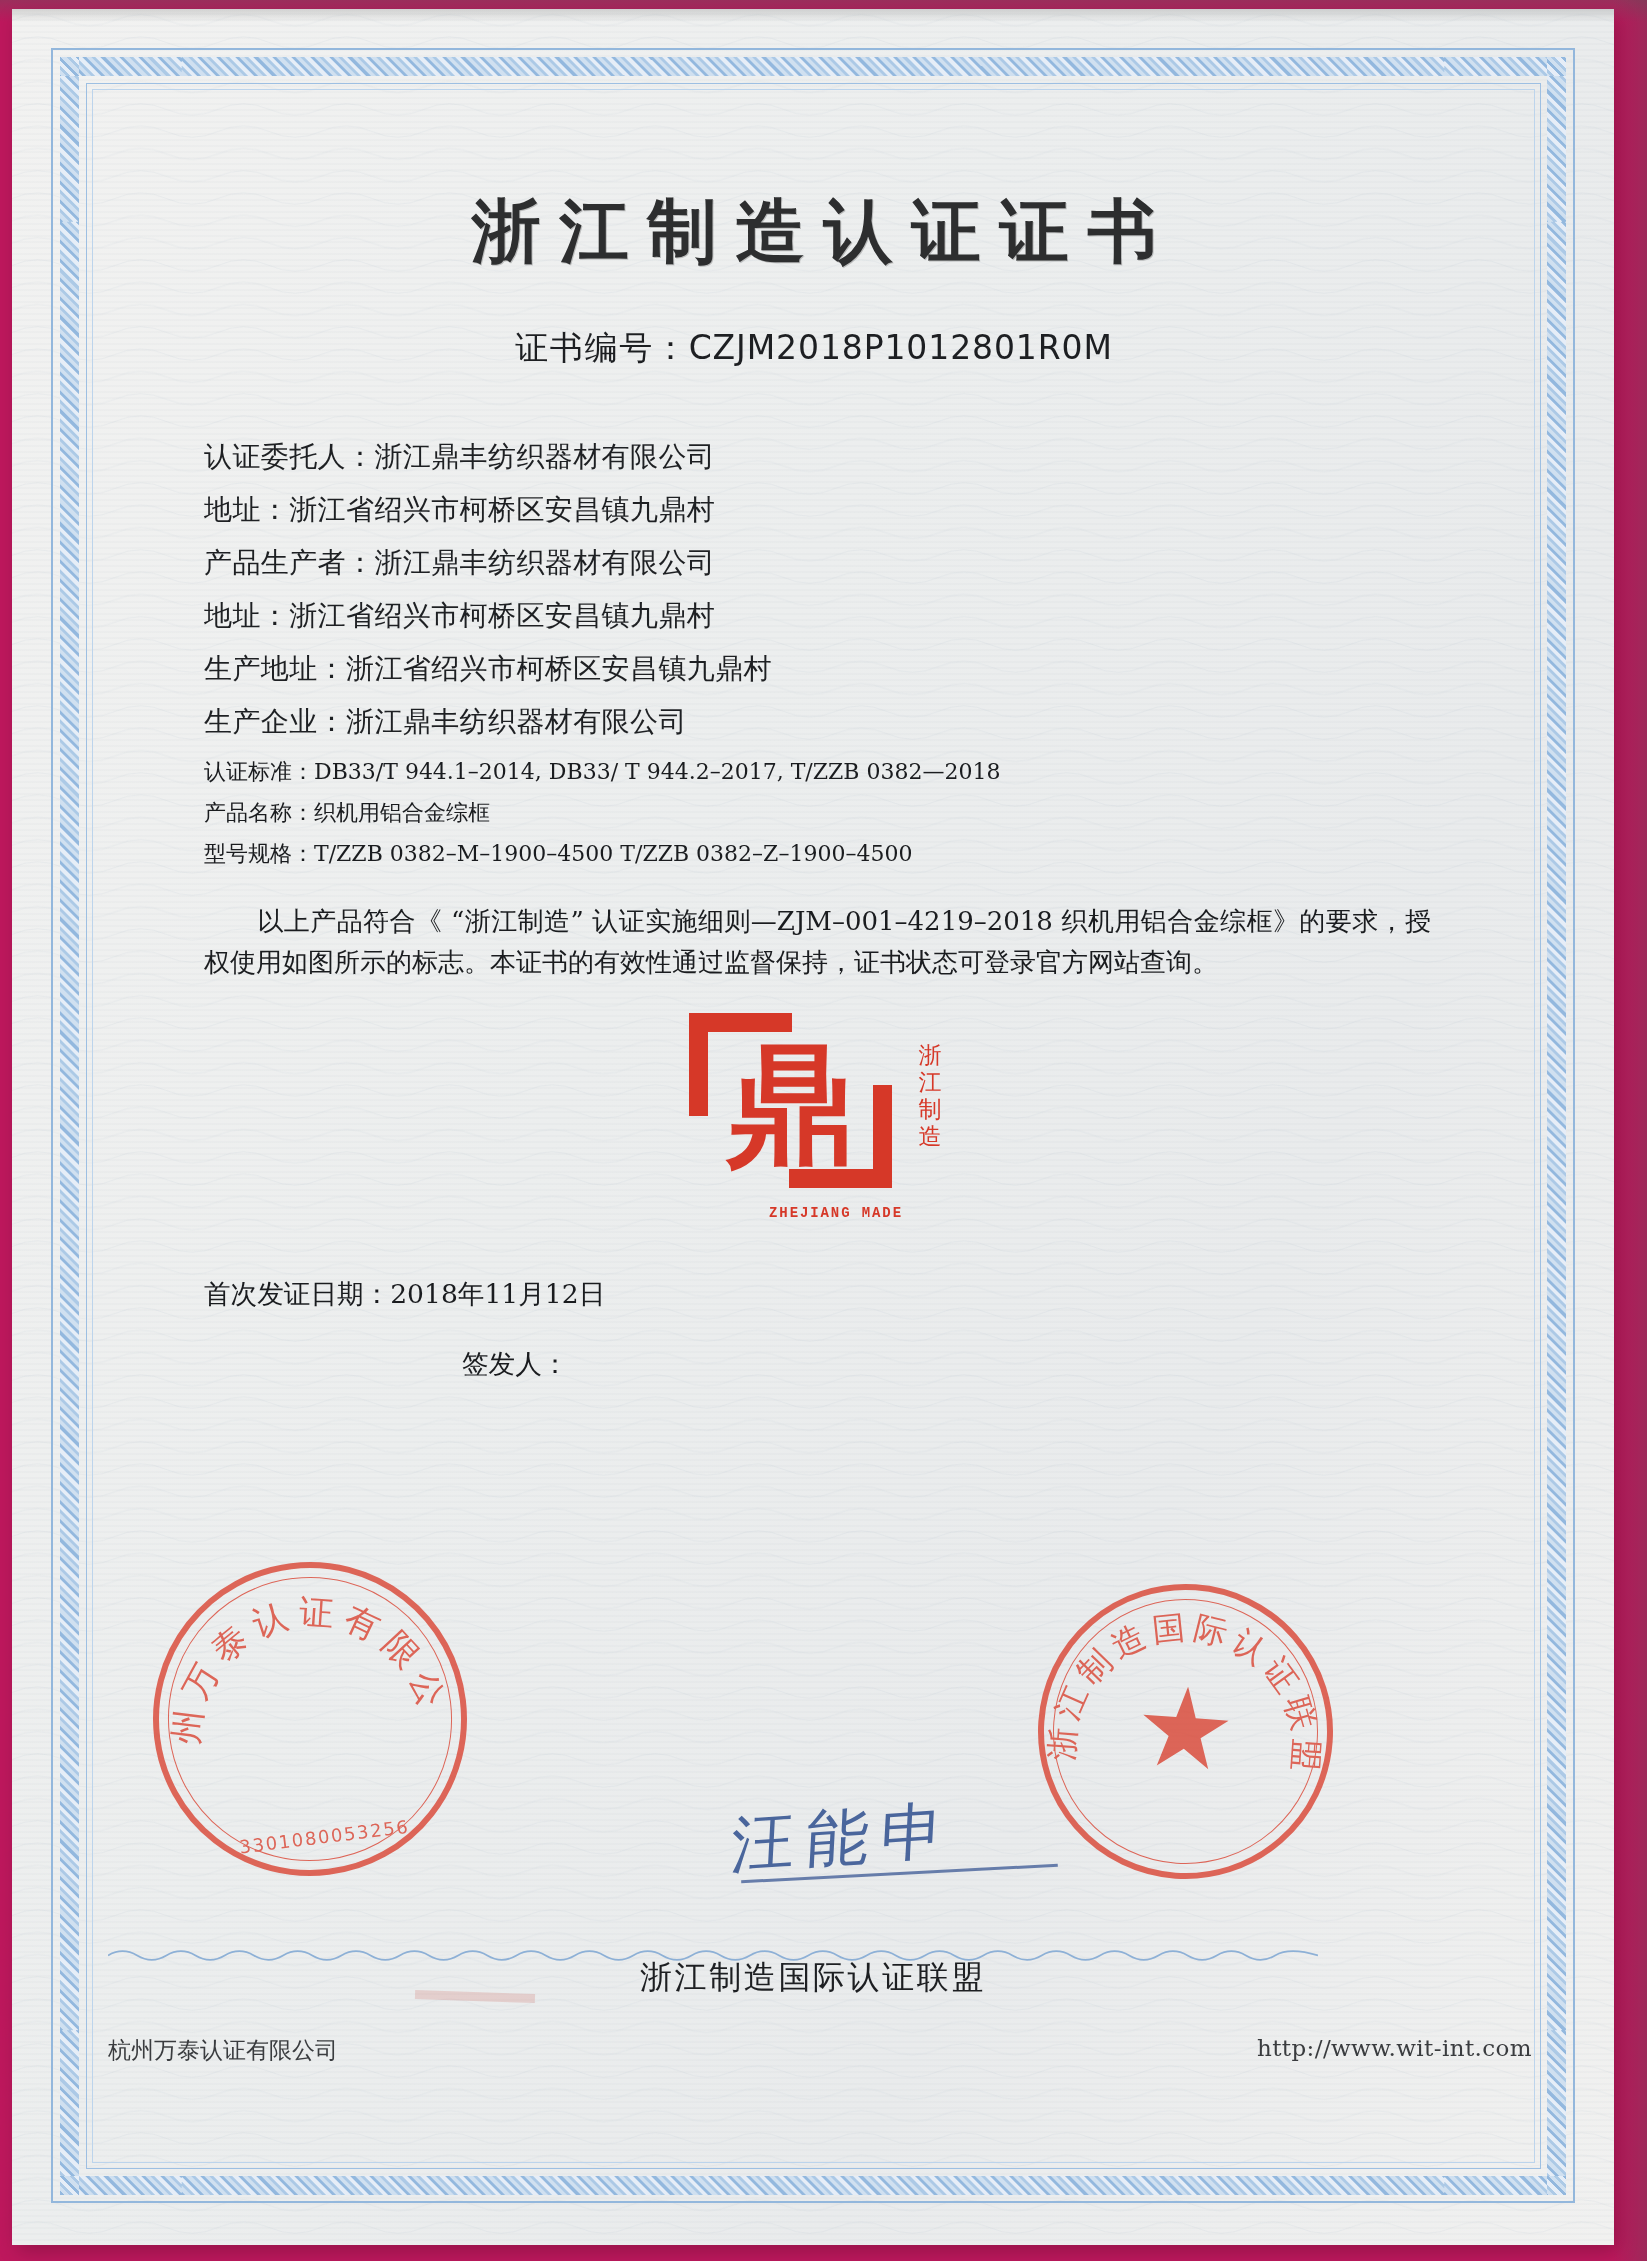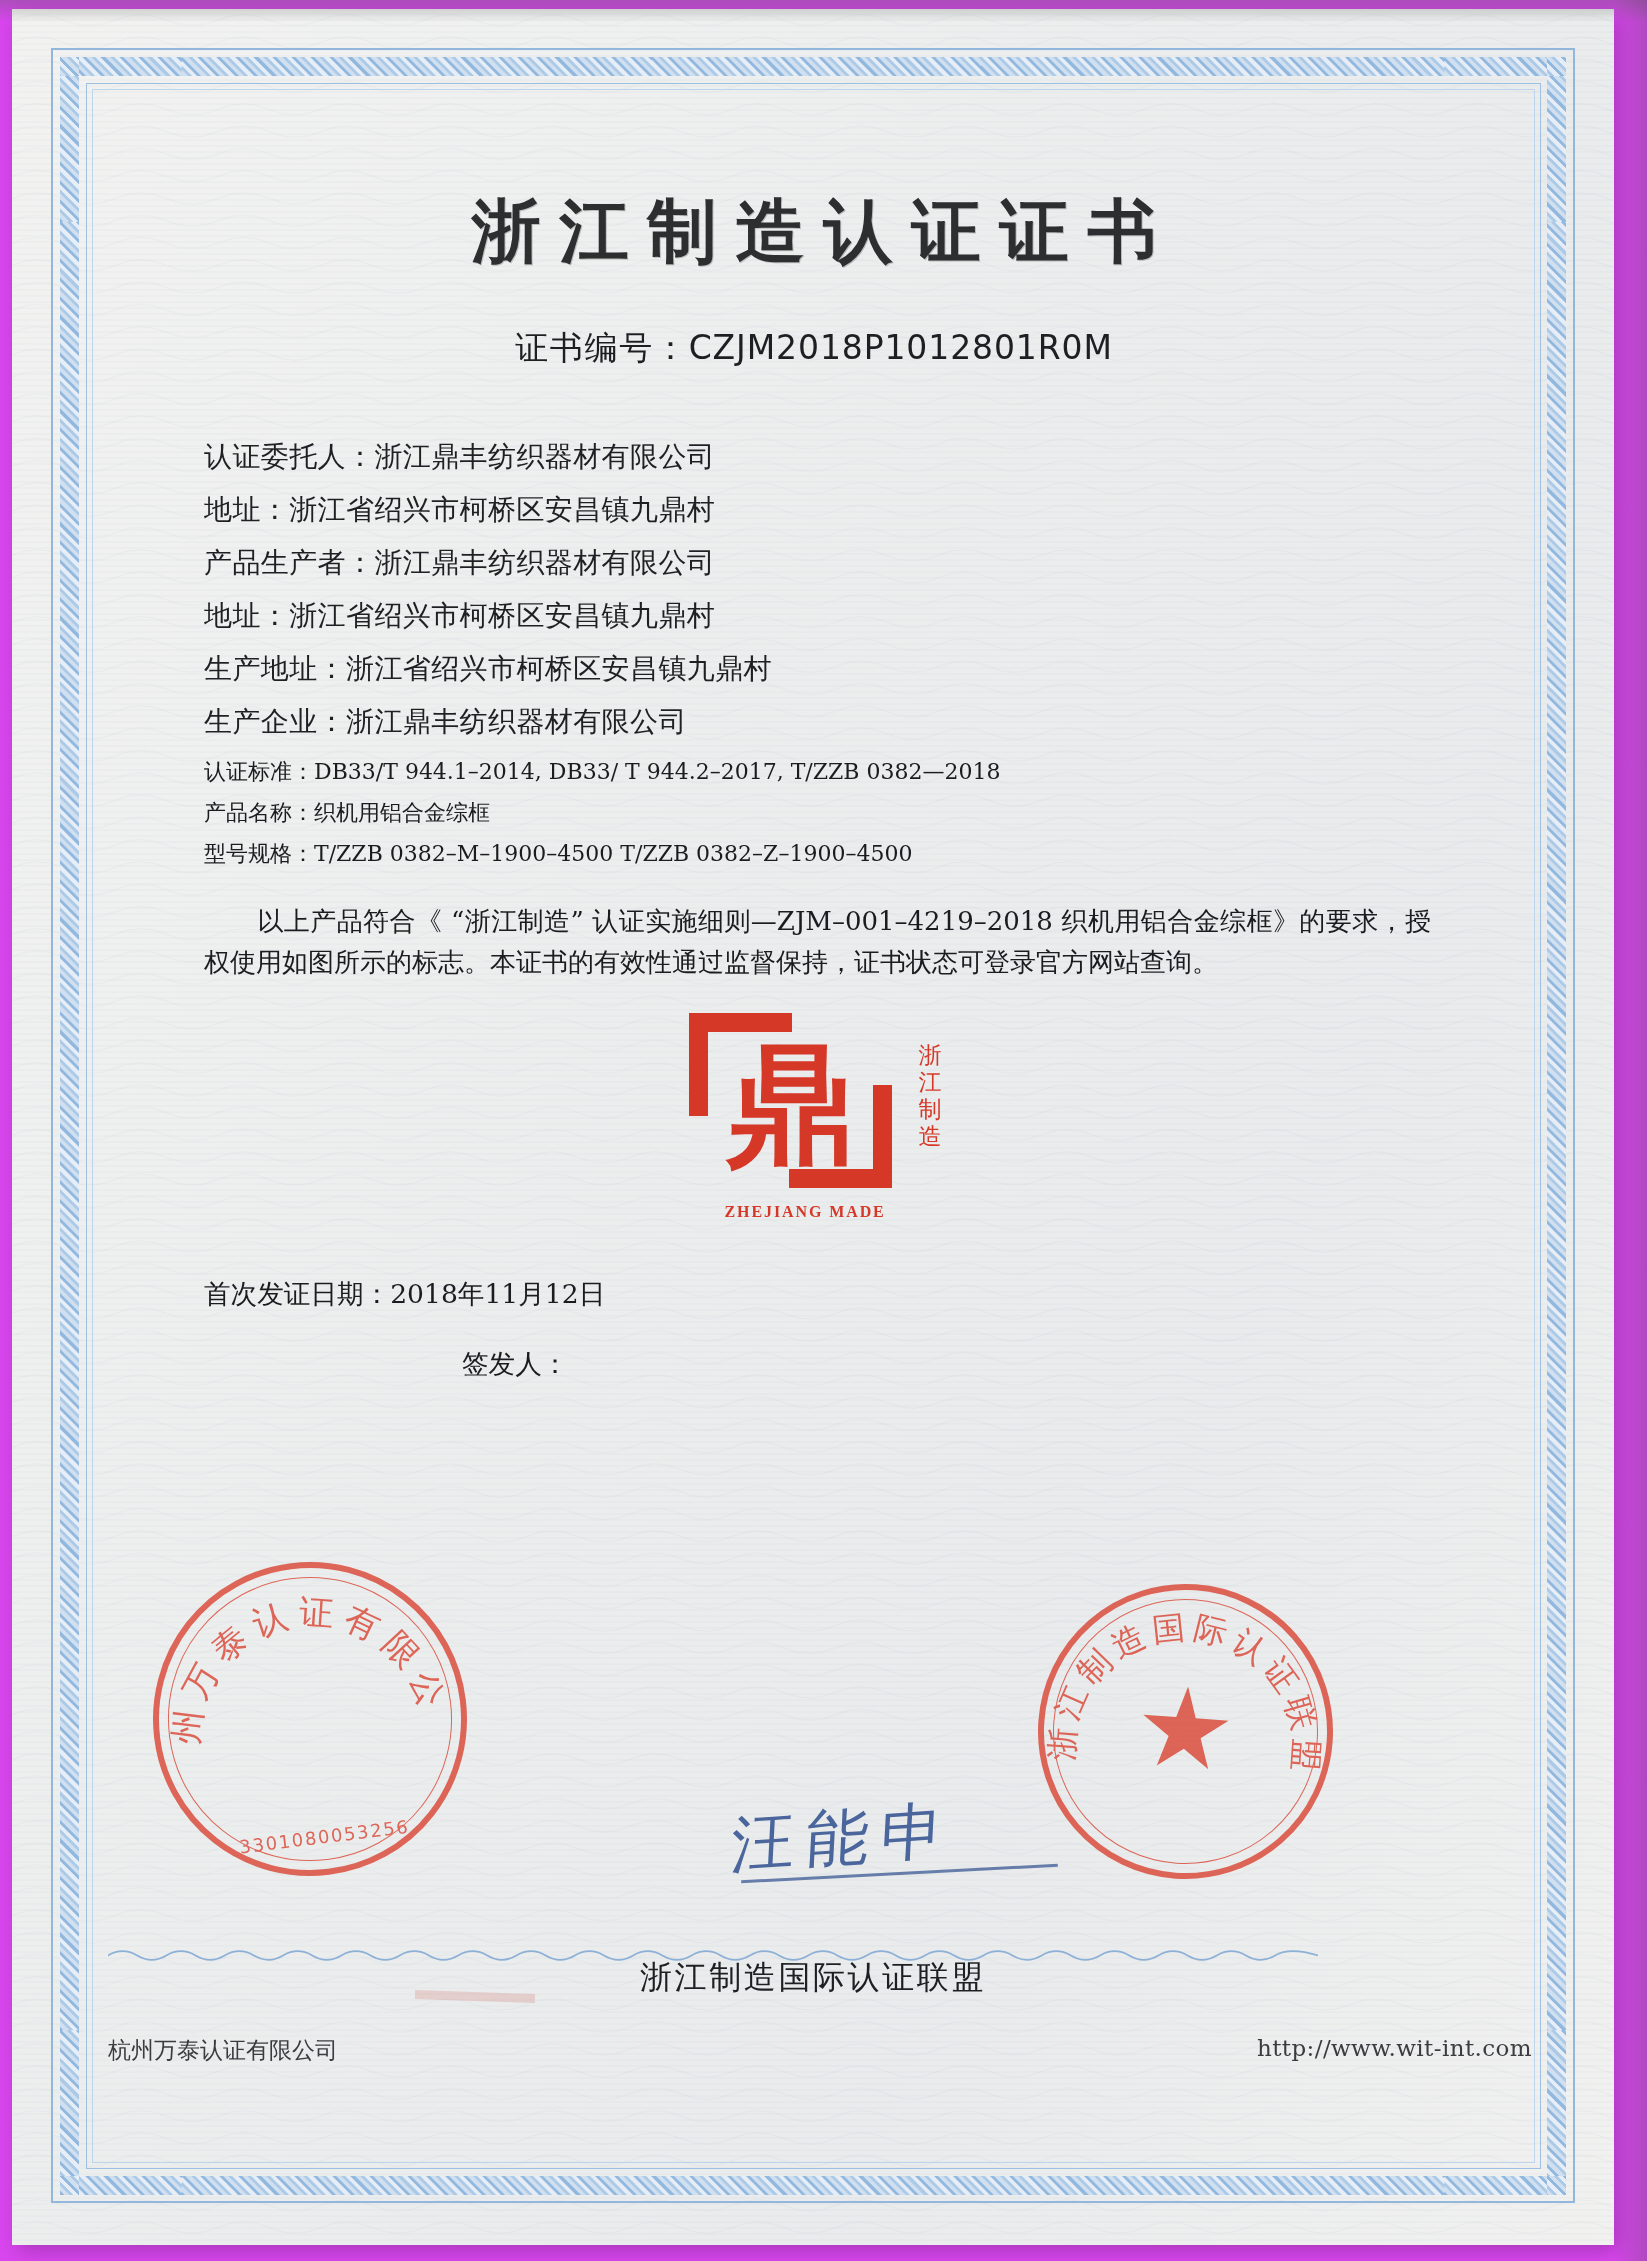--- a/index.html
+++ b/index.html
@@ -12,21 +12,21 @@
     height: 2261px;
     font-family: "DejaVu Sans", "Liberation Sans", sans-serif;
     overflow: hidden;
   }
 
   
   #page {
     position: relative;
     width: 1647px;
     height: 2261px;
-    background: #d946ef;
+    background: #be185d;
     overflow: hidden;
   }
   .paper {
     position: absolute;
     left: 12px;
     top: 8.6px;
     width: 1602px;
     height: 2236px;
     background:
       repeating-linear-gradient(
@@ -200,24 +200,25 @@
     line-height: 1.18;
     font-family: "DejaVu Sans","Liberation Sans",sans-serif;
     letter-spacing: 0.9px;
     text-align: right;
   }
   .logo .en-bottom {
     position: absolute;
     left: 39px; bottom: 17px;
     width: 223px;
     color: #d63828;
-    font-size: 16px;
+    font-size: 14px;
     letter-spacing: 1.9px;
-    font-family: Liberation Serif, serif;
+    font-family: Liberation Mono, monospace;
     font-weight: bold;
+    text-align: center;
   }
 
   
   .dates {
     margin-top: 38px;
     padding-left: 89px;
     font-family: "DejaVu Serif","Liberation Serif",serif;
     font-size: 26.6px;
     color: #1a1c1f;
     position: relative;

